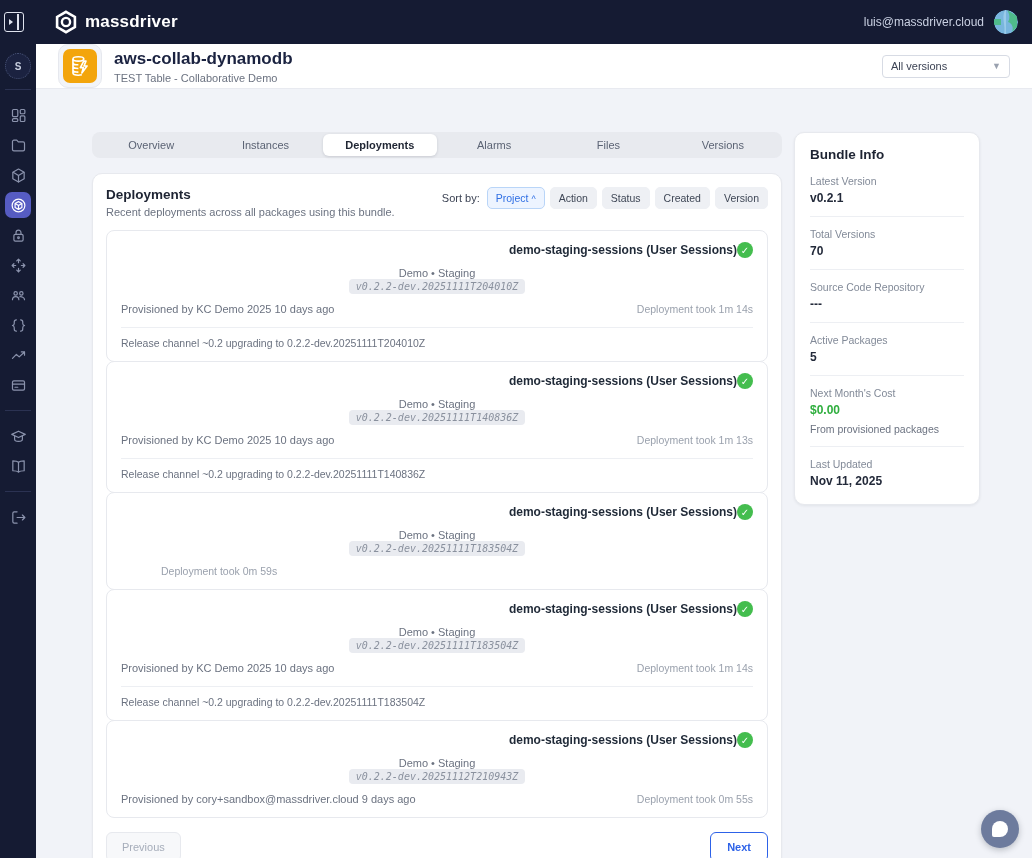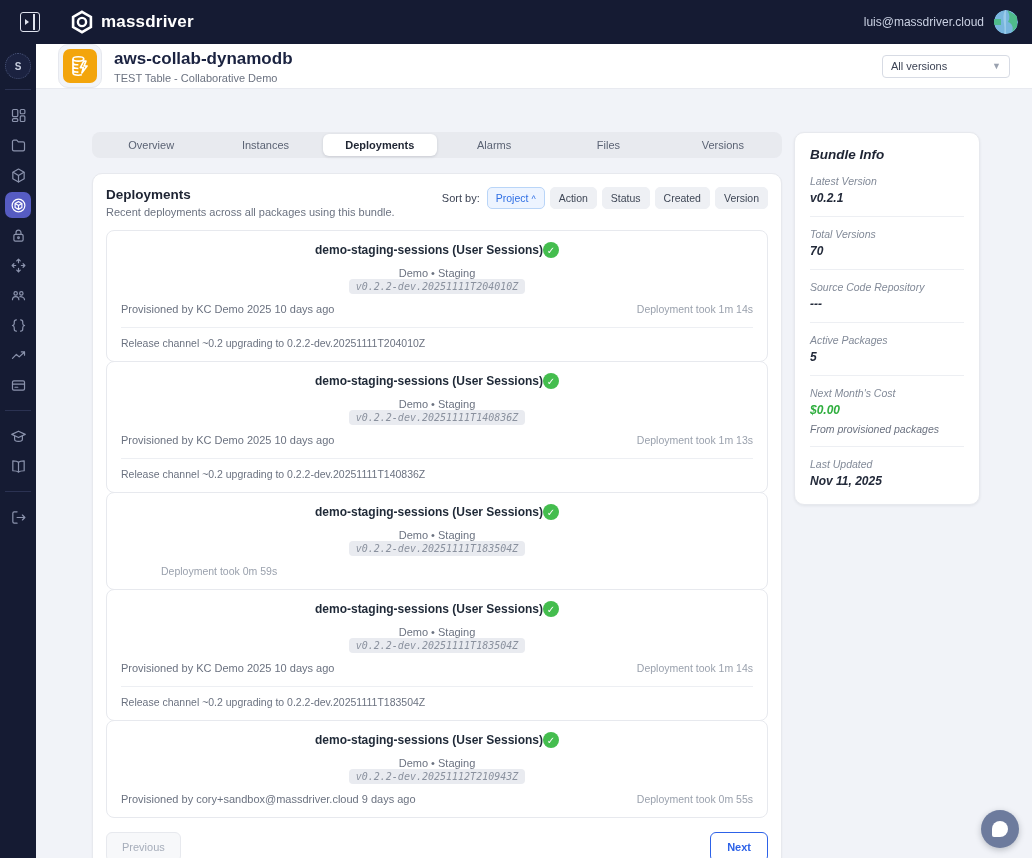--- a/index.html
+++ b/index.html
@@ -1,20 +1,20 @@
 <!DOCTYPE html>
 <html><head>
 <meta charset="utf-8">
 <style>
   * { margin:0; padding:0; box-sizing:border-box; }
   html,body { width:1032px; height:858px; overflow:hidden; }
   body { font-family:"Liberation Sans", sans-serif; background:#f1f3f8; color:#1f2533; }
 
   
-  .topbar { height:44px; background:#151b33; display:flex; align-items:center; padding:0 14px 0 20px; }
+  .topbar { height:44px; background:#151b33; display:flex; align-items:center; padding:0 14px 0 4px; }
   .panel-toggle { width:20px; height:20px; border:1.6px solid #dfe3ee; border-radius:3px; position:relative; background:transparent; cursor:pointer; }
   .panel-toggle::before { content:""; position:absolute; right:4px; top:1px; bottom:1px; width:1.6px; background:#dfe3ee; }
   .panel-toggle::after { content:""; position:absolute; left:4px; top:6px; border-left:4px solid #dfe3ee; border-top:3px solid transparent; border-bottom:3px solid transparent; }
   .brand { display:flex; align-items:center; gap:7px; margin-left:30px; }
   .brand-text { color:#fff; font-size:17px; font-weight:700; letter-spacing:.2px; }
   .topbar-right { margin-left:auto; display:flex; align-items:center; gap:10px; }
   .user-email { color:#c9d0e2; font-size:12px; }
   .globe-avatar { width:24px; height:24px; border-radius:50%; overflow:hidden; }
 
   
@@ -32,21 +32,21 @@
   .bundle-icon-wrap { width:44px; height:44px; border-radius:10px; background:#f2f4f8; border:1px solid #e6e8ee; display:flex; align-items:center; justify-content:center; }
   .bundle-icon { width:34px; height:34px; border-radius:7px; background:#f3a50c; display:flex; align-items:center; justify-content:center; }
   .header-titles { margin-left:12px; }
   .page-title { font-size:17px; font-weight:700; color:#1a2240; }
   .page-subtitle { font-size:11px; color:#6b7280; margin-top:3px; }
   .version-select { margin-left:auto; width:128px; height:23px; background:#fff; border:1px solid #d7dbe4; border-radius:4px; display:flex; align-items:center; padding:0 8px; font-size:11px; color:#3c4354; cursor:pointer; }
   .version-caret { margin-left:auto; color:#9aa1af; font-size:9px; }
 
   .content { flex:1; display:flex; gap:12px; padding:43px 52px 0 56px; align-items:flex-start; }
   .left-col { width:690px; flex:none; }
-  .right-col { width:186px; flex:none;font-style:italic; }
+  .right-col { width:186px; flex:none; }
 
   
   .tab-bar { height:26px; background:#e8eaef; border-radius:8px; display:flex; padding:2px; }
   .tab { flex:1; border:none; background:transparent; font-family:inherit; font-size:11px; color:#5b6374; border-radius:6px; cursor:pointer; }
   .tab.active { background:#fff; color:#1f2533; font-weight:700; box-shadow:0 1px 3px rgba(16,24,40,.14); }
 
   
   .panel { margin-top:15px; background:#fff; border:1px solid #e7e9ee; border-radius:10px; box-shadow:0 1px 2px rgba(16,24,40,.05); padding:13px 13px 14px; }
   .panel-head { display:flex; align-items:flex-start; justify-content:space-between; }
   .panel-title { font-size:13.5px; font-weight:700; color:#1e2433; }
@@ -54,21 +54,21 @@
   .sort-wrap { display:flex; align-items:center; gap:5px; }
   .sort-label { font-size:11px; color:#3c4354; margin-right:2px; }
   .sort-btn { font-family:inherit; font-size:10.5px; color:#3f4756; background:#eef0f4; border:1px solid #eef0f4; border-radius:5px; padding:4px 8px; cursor:pointer; white-space:nowrap; }
   .sort-btn.active { background:#edf4ff; border-color:#b9d5f8; color:#2f6fe4; }
   .sort-caret { display:none; font-size:9px; }
   .sort-btn.active .sort-caret { display:inline; margin-left:3px; }
 
   .cards { margin-top:12px; }
   .card { border:1px solid #e7e9ee; border-radius:8px; padding:11px 14px 12px; background:#fff; }
   .card + .card { margin-top:-1px; }
-  .card-row1 { display:flex; align-items:center; justify-content:center; }
+  .card-row1 { display:flex; align-items:center; justify-content:flex-end; }
   .card-name { font-size:12px; font-weight:700; color:#1f2937; }
   .check-badge { width:16px; height:16px; border-radius:50%; background:#44bd4e; color:#fff; font-size:10px; display:flex; align-items:center; justify-content:center; flex:none; }
   .card-row2 { display:flex; align-items:center; justify-content:space-between; margin-top:9px;flex-direction:column; }
   .card-meta { font-size:11px; color:#6b7280; }
   .version-badge { font-family:"DejaVu Sans Mono", monospace; font-size:10px; color:#8a919e; background:#e9ebf0; border-radius:4px; padding:2px 7px;font-style:italic; }
   .card-row3 { display:flex; align-items:center; justify-content:space-between; margin-top:9px; }
   .provisioned { font-size:11px; color:#6b7280; }
   .took { font-size:10.5px; color:#9aa1ad;padding-left:40px; }
   .card-release { border-top:1px solid #edeff3; margin-top:12px; padding-top:9px; font-size:10.5px; color:#6b7280; }
 

